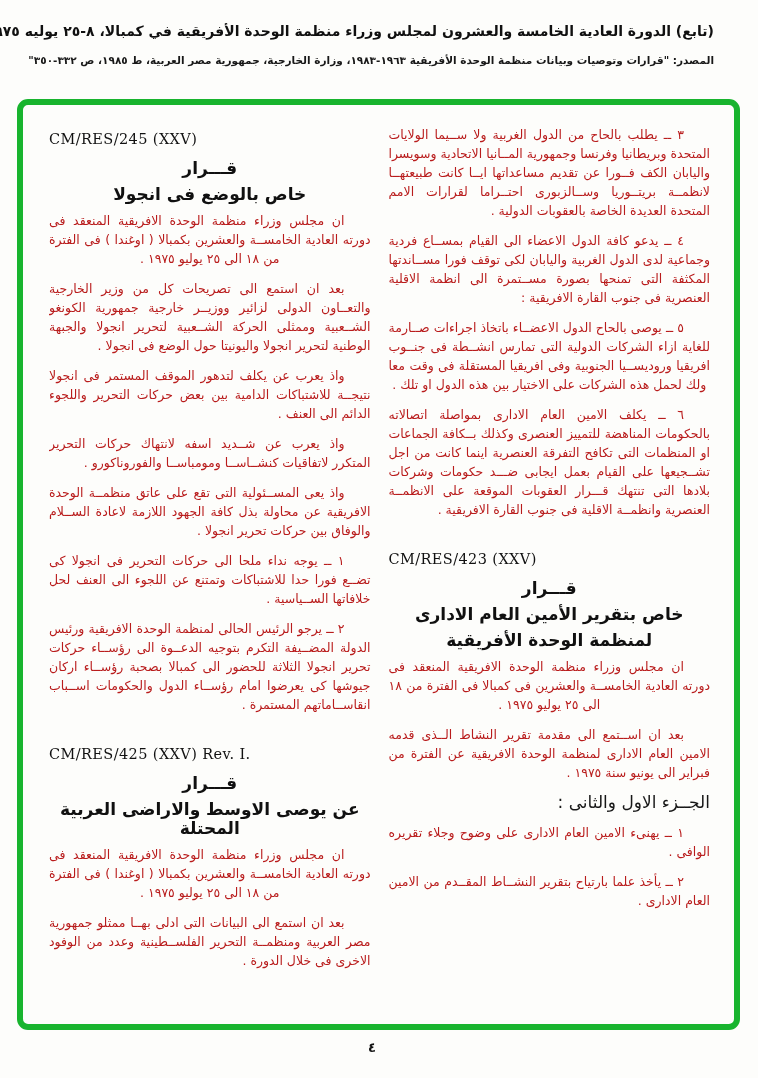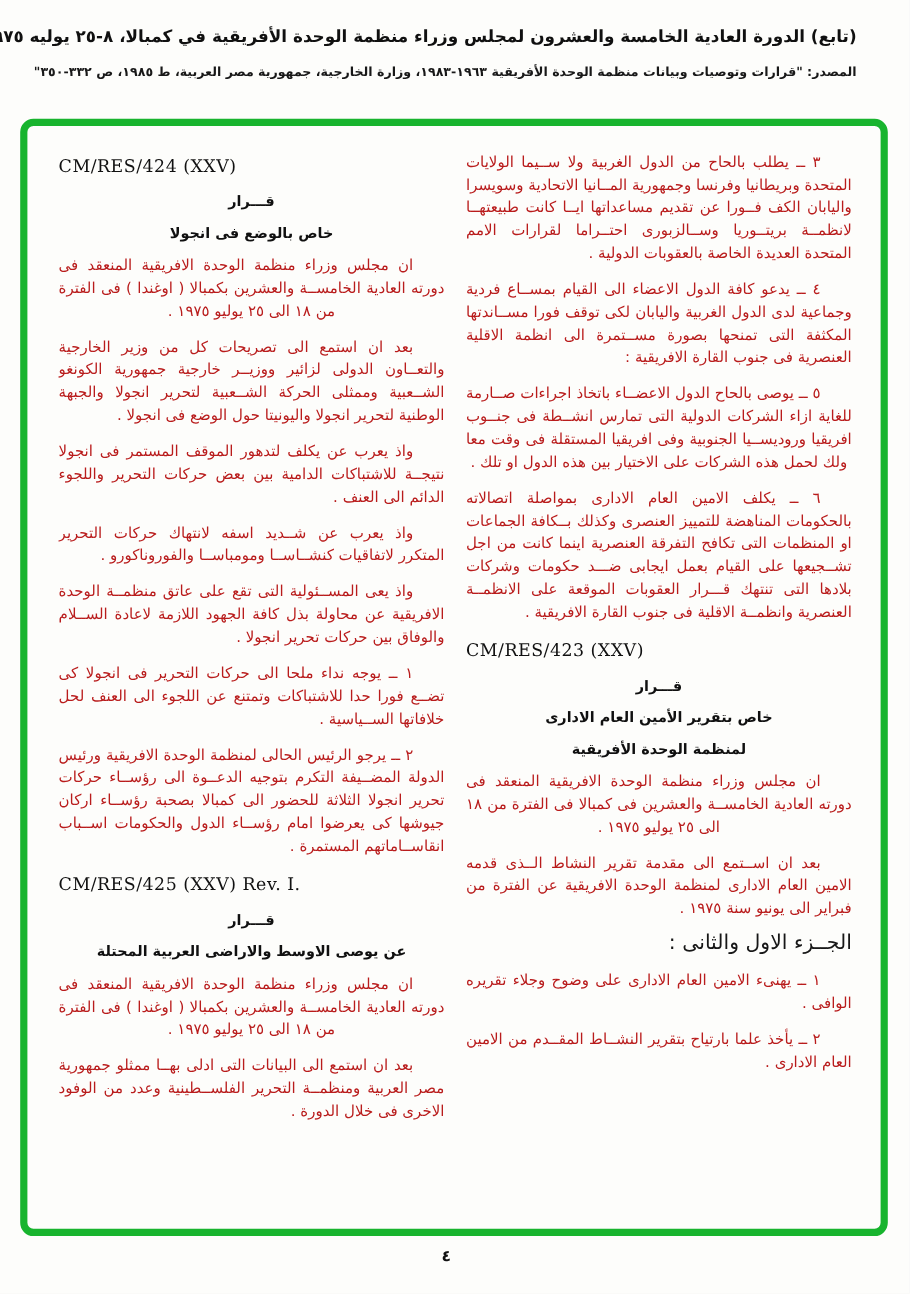--- a/index.html
+++ b/index.html
@@ -42,24 +42,24 @@
     text-indent:26px;
     color:#b91c1c;
   }
   .para.last-center{text-align-last:center;}
   .res-id{
     direction:ltr;text-align:left;
     font-family:"DejaVu Serif","Liberation Serif",serif;
     font-size:14.5px;letter-spacing:.4px;
     margin:6px 0 12px 0;color:#111;
   }
-  .res-id.spaced{margin-top:16px;}
+  .res-id.spaced{margin-top:32px;}
   .res-heading{
     text-align:center;text-align-last:center;
-    font-weight:bold;font-size:12px;line-height:19px;
+    font-weight:bold;font-size:17px;line-height:19px;
     margin:0 0 7px 0;color:#101010;
   }
   .part-heading{
     font-size:17px;line-height:19px;
     text-align:right;text-align-last:right;
     margin:2px 0 11px 0;color:#171717;
   }
   .page-number{
     position:absolute;left:0;right:14px;top:1040px;
     text-align:center;font-size:13px;font-weight:bold;color:#111;
@@ -92,21 +92,21 @@
         <p class="para last-center">ان مجلس وزراء منظمة الوحدة الافريقية المنعقد فى دورته العادية الخامســة والعشرين فى كمبالا فى الفترة من ١٨ الى ٢٥ يوليو ١٩٧٥ .</p>
         <p class="para">بعد ان اســتمع الى مقدمة تقرير النشاط الــذى قدمه الامين العام الادارى لمنظمة الوحدة الافريقية عن الفترة من فبراير الى يونيو سنة ١٩٧٥ .</p>
 
         <div class="part-heading">الجــزء الاول والثانى :</div>
 
         <p class="para">١ ــ يهنىء الامين العام الادارى على وضوح وجلاء تقريره الوافى .</p>
         <p class="para">٢ ــ يأخذ علما بارتياح بتقرير النشــاط المقــدم من الامين العام الادارى .</p>
       </div>
 
       <div class="col">
-        <div class="res-id">CM/RES/424 (XXV)</div>
+        <div class="res-id">CM/RES/245 (XXV)</div>
         <div class="res-heading">قـــرار</div>
         <div class="res-heading">خاص بالوضع فى انجولا</div>
 
         <p class="para last-center">ان مجلس وزراء منظمة الوحدة الافريقية المنعقد فى دورته العادية الخامســة والعشرين بكمبالا ( اوغندا ) فى الفترة من ١٨ الى ٢٥ يوليو ١٩٧٥ .</p>
         <p class="para">بعد ان استمع الى تصريحات كل من وزير الخارجية والتعــاون الدولى لزائير ووزيــر خارجية جمهورية الكونغو الشــعبية وممثلى الحركة الشــعبية لتحرير انجولا والجبهة الوطنية لتحرير انجولا واليونيتا حول الوضع فى انجولا .</p>
         <p class="para">واذ يعرب عن يكلف لتدهور الموقف المستمر فى انجولا نتيجــة للاشتباكات الدامية بين بعض حركات التحرير واللجوء الدائم الى العنف .</p>
         <p class="para">واذ يعرب عن شــديد اسفه لانتهاك حركات التحرير المتكرر لاتفاقيات كنشــاســا ومومباســا والفوروناكورو .</p>
         <p class="para">واذ يعى المســئولية التى تقع على عاتق منظمــة الوحدة الافريقية عن محاولة بذل كافة الجهود اللازمة لاعادة الســلام والوفاق بين حركات تحرير انجولا .</p>
         <p class="para">١ ــ يوجه نداء ملحا الى حركات التحرير فى انجولا كى تضــع فورا حدا للاشتباكات وتمتنع عن اللجوء الى العنف لحل خلافاتها الســياسية .</p>
         <p class="para">٢ ــ يرجو الرئيس الحالى لمنظمة الوحدة الافريقية ورئيس الدولة المضــيفة التكرم بتوجيه الدعــوة الى رؤســاء حركات تحرير انجولا الثلاثة للحضور الى كمبالا بصحبة رؤســاء اركان جيوشها كى يعرضوا امام رؤســاء الدول والحكومات اســباب انقاســاماتهم المستمرة .</p>

